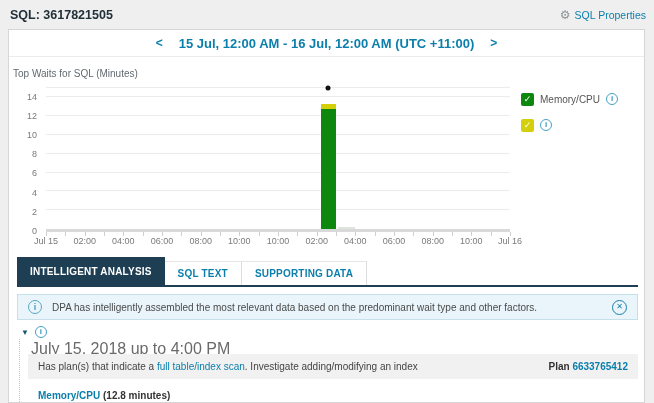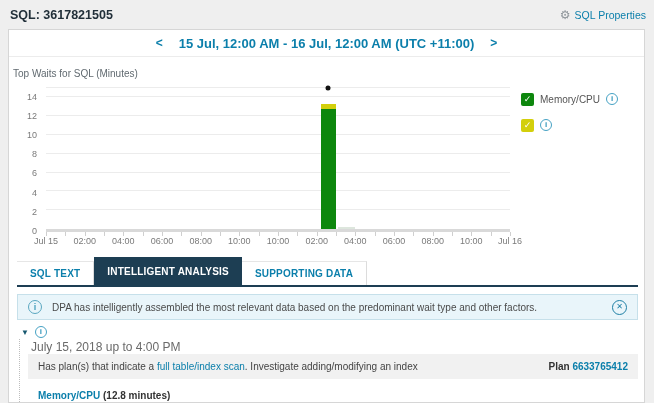--- a/index.html
+++ b/index.html
@@ -53,21 +53,21 @@
   
   .banner { position:absolute; left:8px; top:264px; width:621px; height:26px; background:#e9f5fa; border:1px solid #c6e0ea; display:flex; align-items:center; padding:0 10px; gap:10px; }
   .banner-info { width:14px; height:14px; border:1px solid #5aa7c0; border-radius:50%; color:#47a0bd; font-size:9px; line-height:12px; text-align:center; font-weight:bold; flex:none; }
   .banner-text { font-size:10px; color:#4a4a4a; flex:1; }
   .banner-close { width:15px; height:15px; border:1.5px solid #1d7fa5; border-radius:50%; color:#1d7fa5; font-size:8px; line-height:12px; text-align:center; font-weight:bold; cursor:pointer; flex:none; }
 
   
   .adv-hdr { position:absolute; left:12px; top:296px; display:flex; align-items:center; gap:6px; }
   .tri { color:#17586f; font-size:8px; cursor:pointer; }
   .adv-title { font-size:11px; font-weight:bold; color:#333; }
-  .adv-period { position:absolute; left:22px; top:310px; font-size:12px; color:#6a6a6a; }
+  .adv-period { position:absolute; left:22px; top:310px; font-size:16px; color:#6a6a6a; }
   .dotline { position:absolute; left:10px; top:309px; bottom:0; width:0; border-left:1px dotted #bdbdbd; }
   .adv-row { position:absolute; left:19px; width:610px; height:25px; display:flex; align-items:center; justify-content:space-between; padding:0 10px; font-size:10px; color:#444; }
   .adv-row.gray { background:#f1f1f1; }
   .adv-right { font-weight:bold; color:#333; white-space:nowrap; }
   .adv-right .link { font-weight:bold; }
 </style>
 </head>
 <body>
 
 <div class="hdr">
@@ -162,22 +162,22 @@
       <span class="leg-label">Memory/CPU</span>
       <span class="info-ic">i</span>
     </div>
     <div class="leg-item">
       <span class="leg-box" style="background: rgb(211, 207, 11);">✓</span>
       <span class="info-ic">i</span>
     </div>
   </div>
 
   <div class="tabs">
+    <div class="tab active">INTELLIGENT ANALYSIS</div>
     <div class="tab">SQL TEXT</div>
-    <div class="tab active">INTELLIGENT ANALYSIS</div>
     <div class="tab">SUPPORTING DATA</div>
   </div>
   <div class="tab-underline"></div>
 
   <div class="banner">
     <span class="banner-info">i</span>
     <span class="banner-text">DPA has intelligently assembled the most relevant data based on the predominant wait type and other factors.</span>
     <span class="banner-close">✕</span>
   </div>
 

